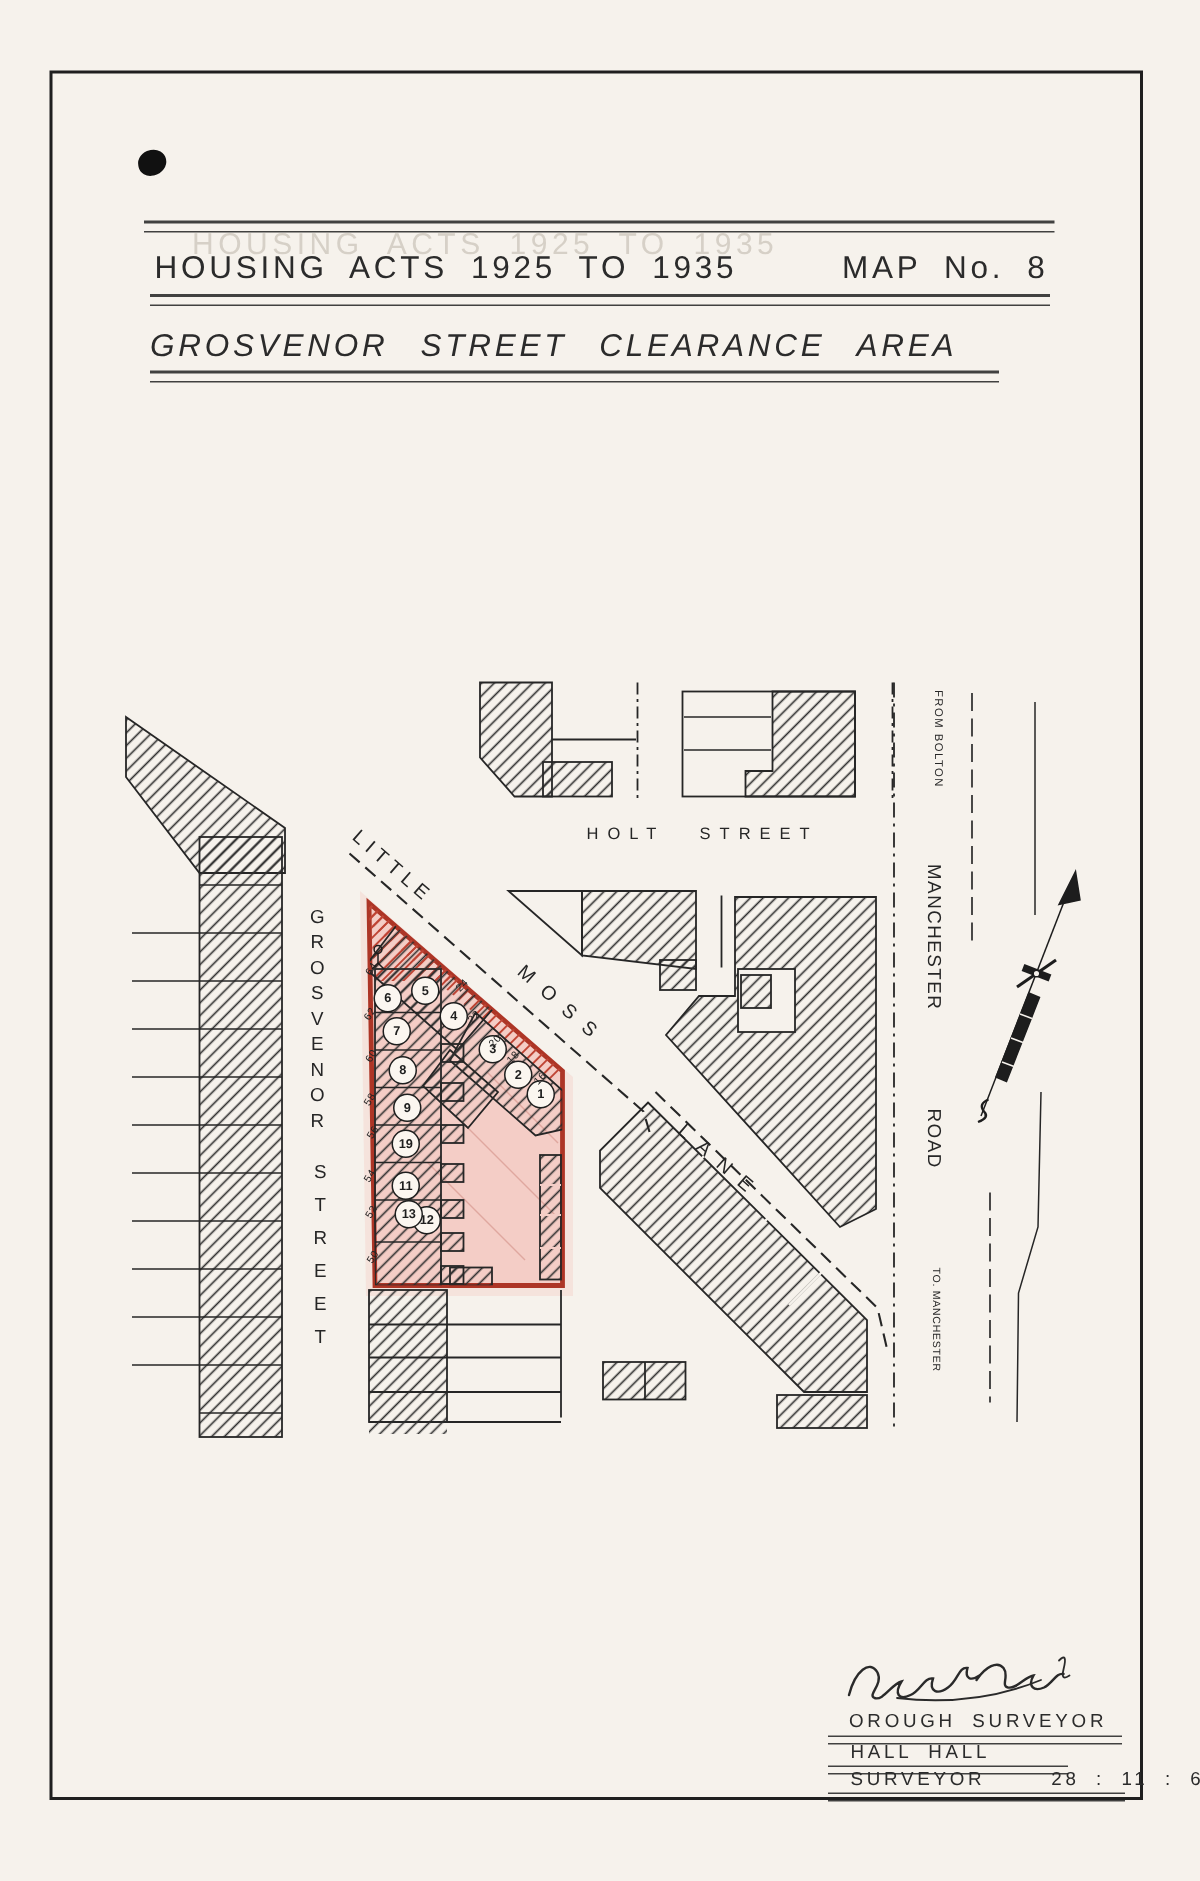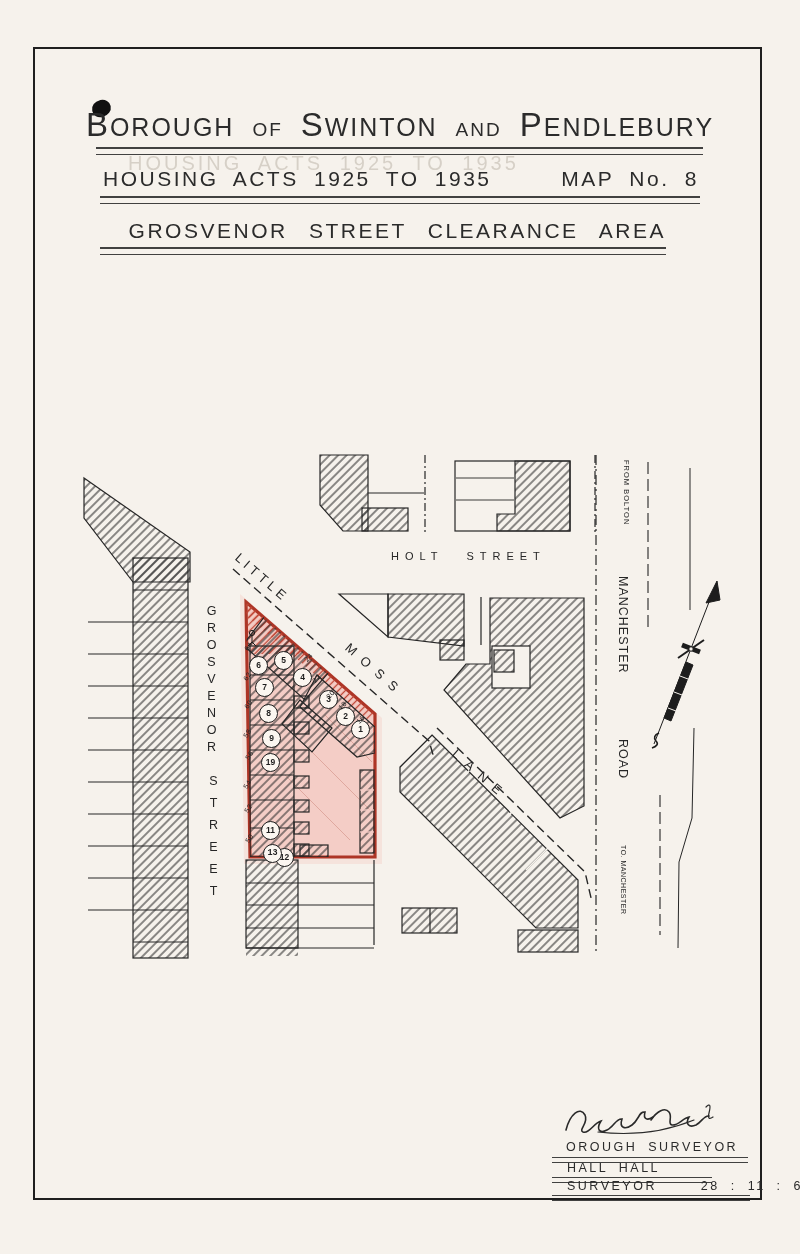--- a/index.html
+++ b/index.html
@@ -10,22 +10,22 @@
   .hole{position:absolute;left:92px;top:100px;width:19px;height:17px;background:#111;
         border-radius:52% 48% 55% 45%;transform:rotate(-12deg);}
   
   .t1{position:absolute;left:60px;top:106px;width:680px;text-align:center;
       font-size:25px;letter-spacing:2px;word-spacing:9px;white-space:nowrap;color:#2b2b2b;}
   .t1 .cap{font-size:33px;}
   .t1 .sm{font-size:19px;}
   .trule{position:absolute;height:5px;border-top:2.2px solid #2e2e2e;border-bottom:1.4px solid #2e2e2e;opacity:.9;}
   .t2{position:absolute;left:103px;top:167px;width:596px;display:flex;justify-content:space-between;
       font-size:21px;letter-spacing:2.5px;word-spacing:7px;white-space:nowrap;color:#2b2b2b;}
-  .t3{position:absolute;left:100px;top:219px;width:566px;text-align:right;
-      font-size:21px;letter-spacing:2.5px;word-spacing:13px;white-space:nowrap;color:#2b2b2b;}
+  .t3{position:absolute;left:100px;top:219px;width:566px;text-align:left;
+      font-size:21px;letter-spacing:2.5px;word-spacing:13px;white-space:nowrap;color:#2b2b2b;font-style:italic;}
   .ghost{position:absolute;color:rgba(125,113,94,.26);white-space:nowrap;letter-spacing:3px;word-spacing:8px;}
   
   .lbl{position:absolute;white-space:nowrap;color:#262626;z-index:4;}
   .diag{transform-origin:0 0;transform:rotate(41deg);}
   .vup{writing-mode:vertical-rl;text-orientation:upright;line-height:1;}
   .vsd{writing-mode:vertical-rl;line-height:1;}
   .circ{position:absolute;width:17px;height:17px;border:1.4px solid #1e1e1e;border-radius:50%;
         background:#fbf6f0;font-size:8.5px;font-weight:bold;text-align:center;line-height:16px;
         color:#1e1e1e;z-index:5;}
   .hn{position:absolute;font-size:7px;letter-spacing:.5px;color:#222;transform-origin:0 0;z-index:5;white-space:nowrap;}
@@ -39,27 +39,20 @@
 </head>
 <body>
 
 <div class="page">
 
   <div class="frame"></div>
   <div class="hole"></div>
 
   <div class="ghost" style="left:128px;top:152px;font-size:20px;">HOUSING ACTS 1925 TO 1935</div>
 
-  <div class="t1">
-    <span class="cap">B</span><span>OROUGH</span>
-    <span class="sm">OF</span>
-    <span class="cap">S</span><span>WINTON</span>
-    <span class="sm">AND</span>
-    <span class="cap">P</span><span>ENDLEBURY</span>
-  </div>
   <div class="trule" style="left:96px;top:147px;width:607px;"></div>
 
   <div class="t2">
     <span>HOUSING ACTS 1925 TO 1935</span>
     <span>MAP No. 8</span>
   </div>
   <div class="trule" style="left:100px;top:196px;width:600px;"></div>
 
   <div class="t3">GROSVENOR STREET CLEARANCE AREA</div>
   <div class="trule" style="left:100px;top:247px;width:566px;"></div>
@@ -241,23 +234,23 @@
   <div class="circ" style="left:351px;top:720px;">1</div>
   <div class="circ" style="left:336px;top:707px;">2</div>
   <div class="circ" style="left:319px;top:690px;">3</div>
   <div class="circ" style="left:293px;top:668px;">4</div>
   <div class="circ" style="left:274px;top:651px;">5</div>
   <div class="circ" style="left:249px;top:656px;">6</div>
   <div class="circ" style="left:255px;top:678px;">7</div>
   <div class="circ" style="left:259px;top:704px;">8</div>
   <div class="circ" style="left:262px;top:729px;">9</div>
   <div class="circ" style="left:261px;top:753px;">19</div>
-  <div class="circ" style="left:261px;top:821px;">11</div>
-  <div class="circ" style="left:263px;top:848px;margin-left:12px;">12</div>
-  <div class="circ" style="left:263px;top:844px;font-family:Liberation Mono, monospace;">13</div>
+  <div class="circ" style="left:261px;top:781px;">11</div>
+  <div class="circ" style="left:263px;top:804px;margin-left:12px;">12</div>
+  <div class="circ" style="left:263px;top:800px;">13</div>
 
   <div class="hn hnT" style="left:303px;top:658px;">24</div>
   <div class="hn hnT" style="left:311px;top:679px;">22</div>
   <div class="hn hnT" style="left:325px;top:695px;">20</div>
   <div class="hn hnT" style="left:337px;top:706px;">18</div>
   <div class="hn hnT" style="left:355px;top:720px;">16</div>
 
   <div class="hn hnL" style="left:243px;top:648px;">64</div>
   <div class="hn hnL" style="left:242px;top:678px;">62</div>
   <div class="hn hnL" style="left:243px;top:706px;">60</div>

